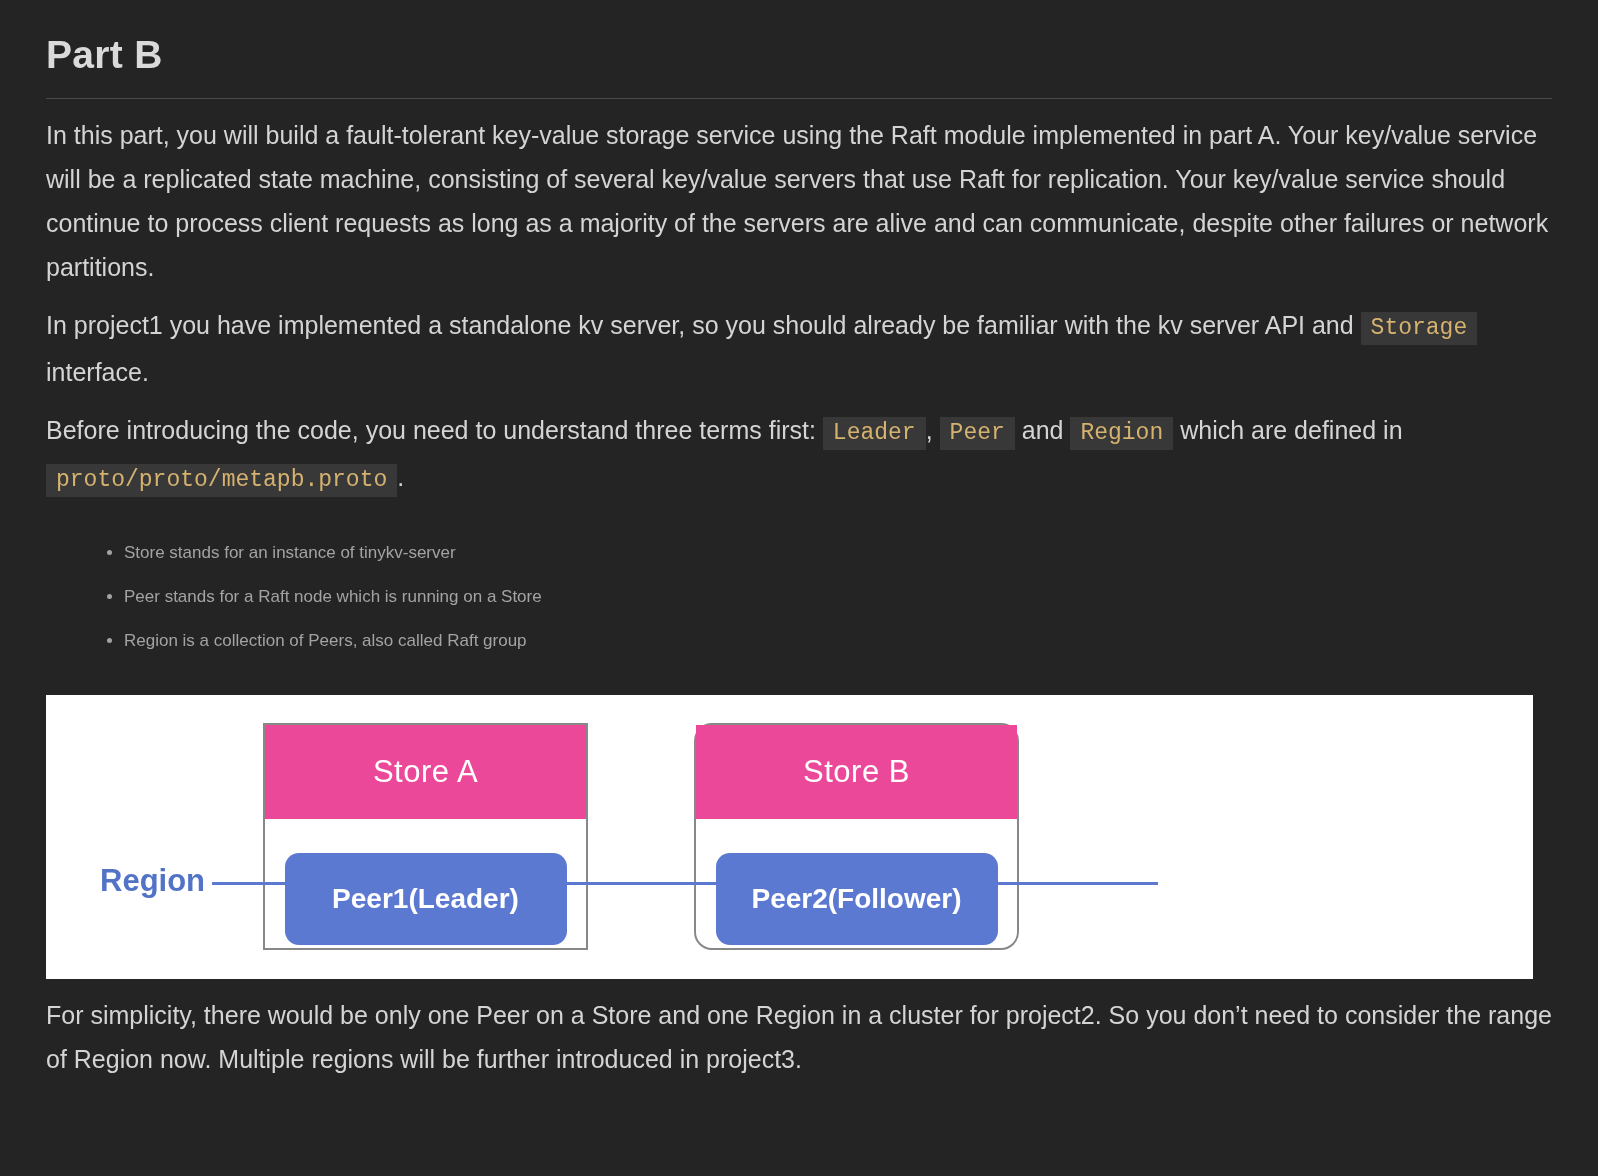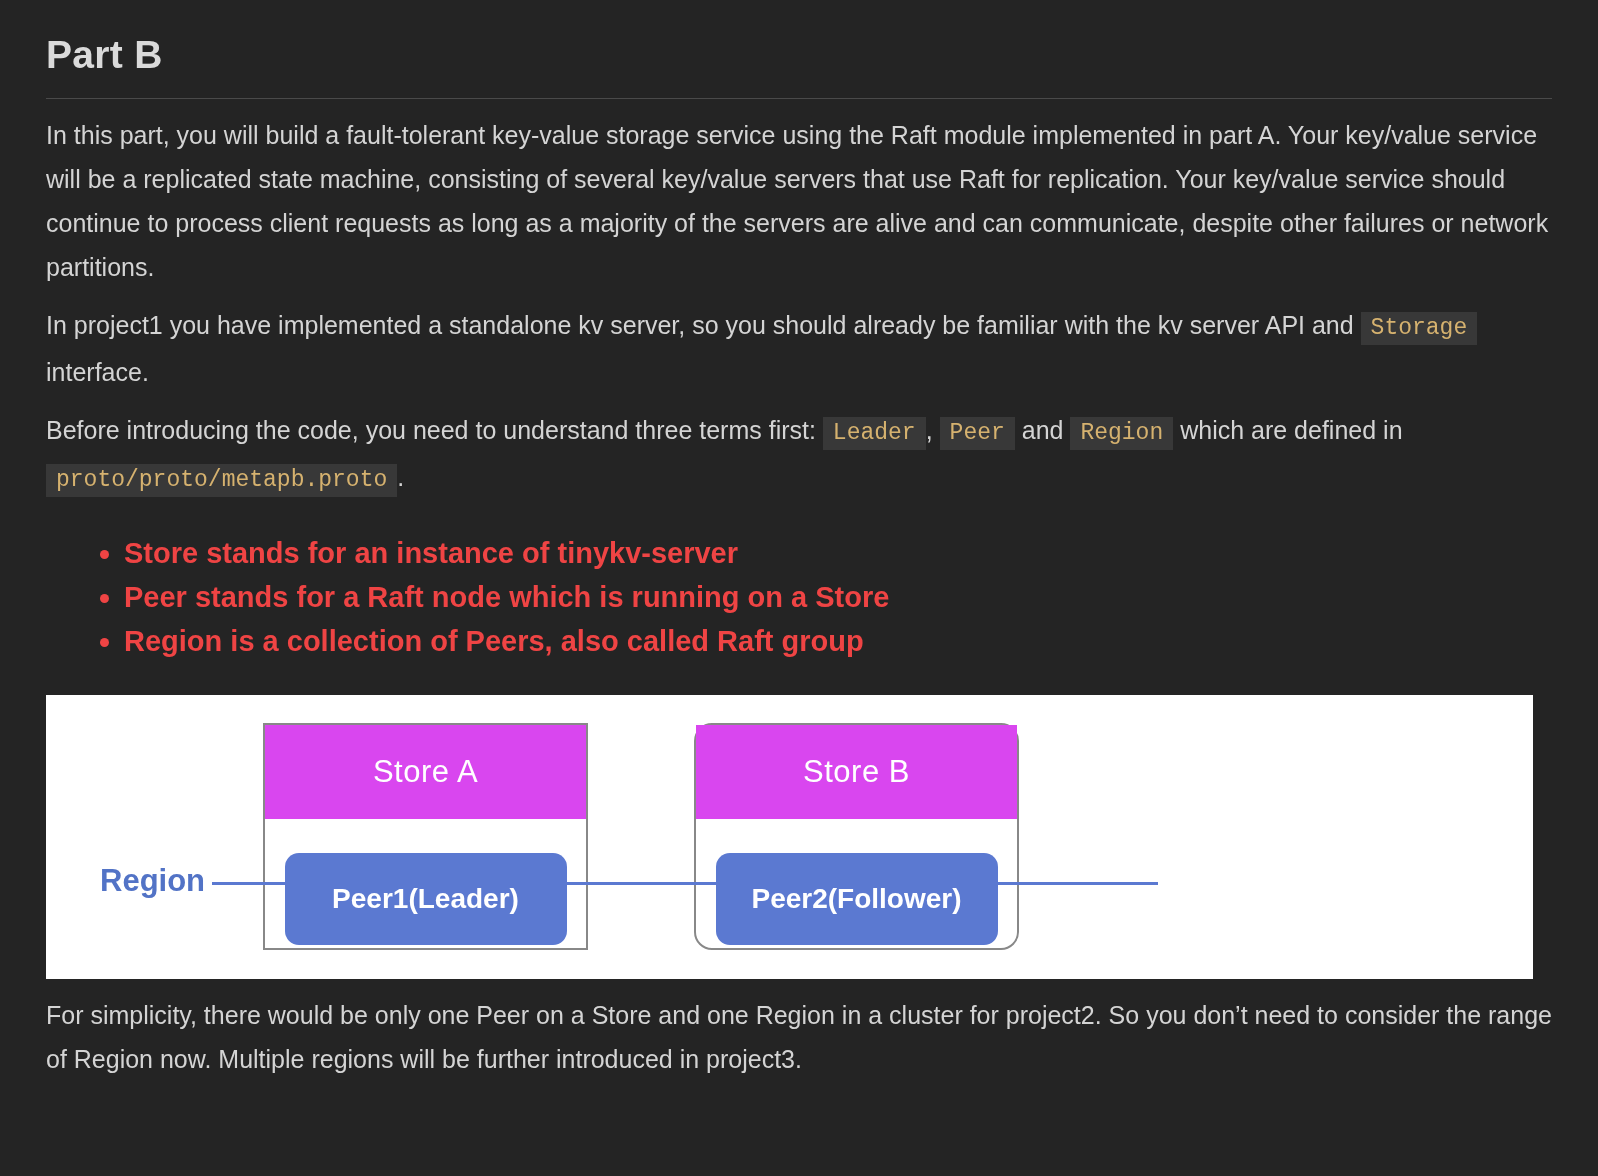--- a/index.html
+++ b/index.html
@@ -31,21 +31,21 @@
     background:#383838;
     padding:3px 10px 4px 10px;
     border-radius:0;
     white-space:nowrap;
   }
   ul.term-list {
     margin:29px 0 32px 0;
     padding-left:78px;
   }
   ul.term-list li {
-    font-size:29px; line-height:44px; color:#ef4444;font-weight:bold;
+    font-size:17px; line-height:44px; color:#a3a3a3;
   }
   
   .diagram-panel {
     position:relative;
     width:1487px; height:284px;
     background:#ffffff;
     margin:32px 0 0 0;
   }
   .region-label {
     position:absolute; left:54px; top:170px;
@@ -55,21 +55,21 @@
   .store {
     position:absolute; top:28px;
     width:325px; height:227px;
     background:#ffffff;
     border:2px solid #888888;
   }
   .store-a { left:217px; }
   .store-b { left:648px;border-radius:18px; }
   .store-c { left:1080px; }
   .store-header {
-    height:94px; background:#d946ef;
+    height:94px; background:#ec4899;
     display:flex; align-items:center; justify-content:center;
     color:#ffffff; font-size:31px; font-weight:400;
     letter-spacing:0.5px;
   }
   .connector-line {
     position:absolute; left:166px; top:187px;
     width:946px; height:3px;
     background:#5b79d1;
   }
   .peer {

